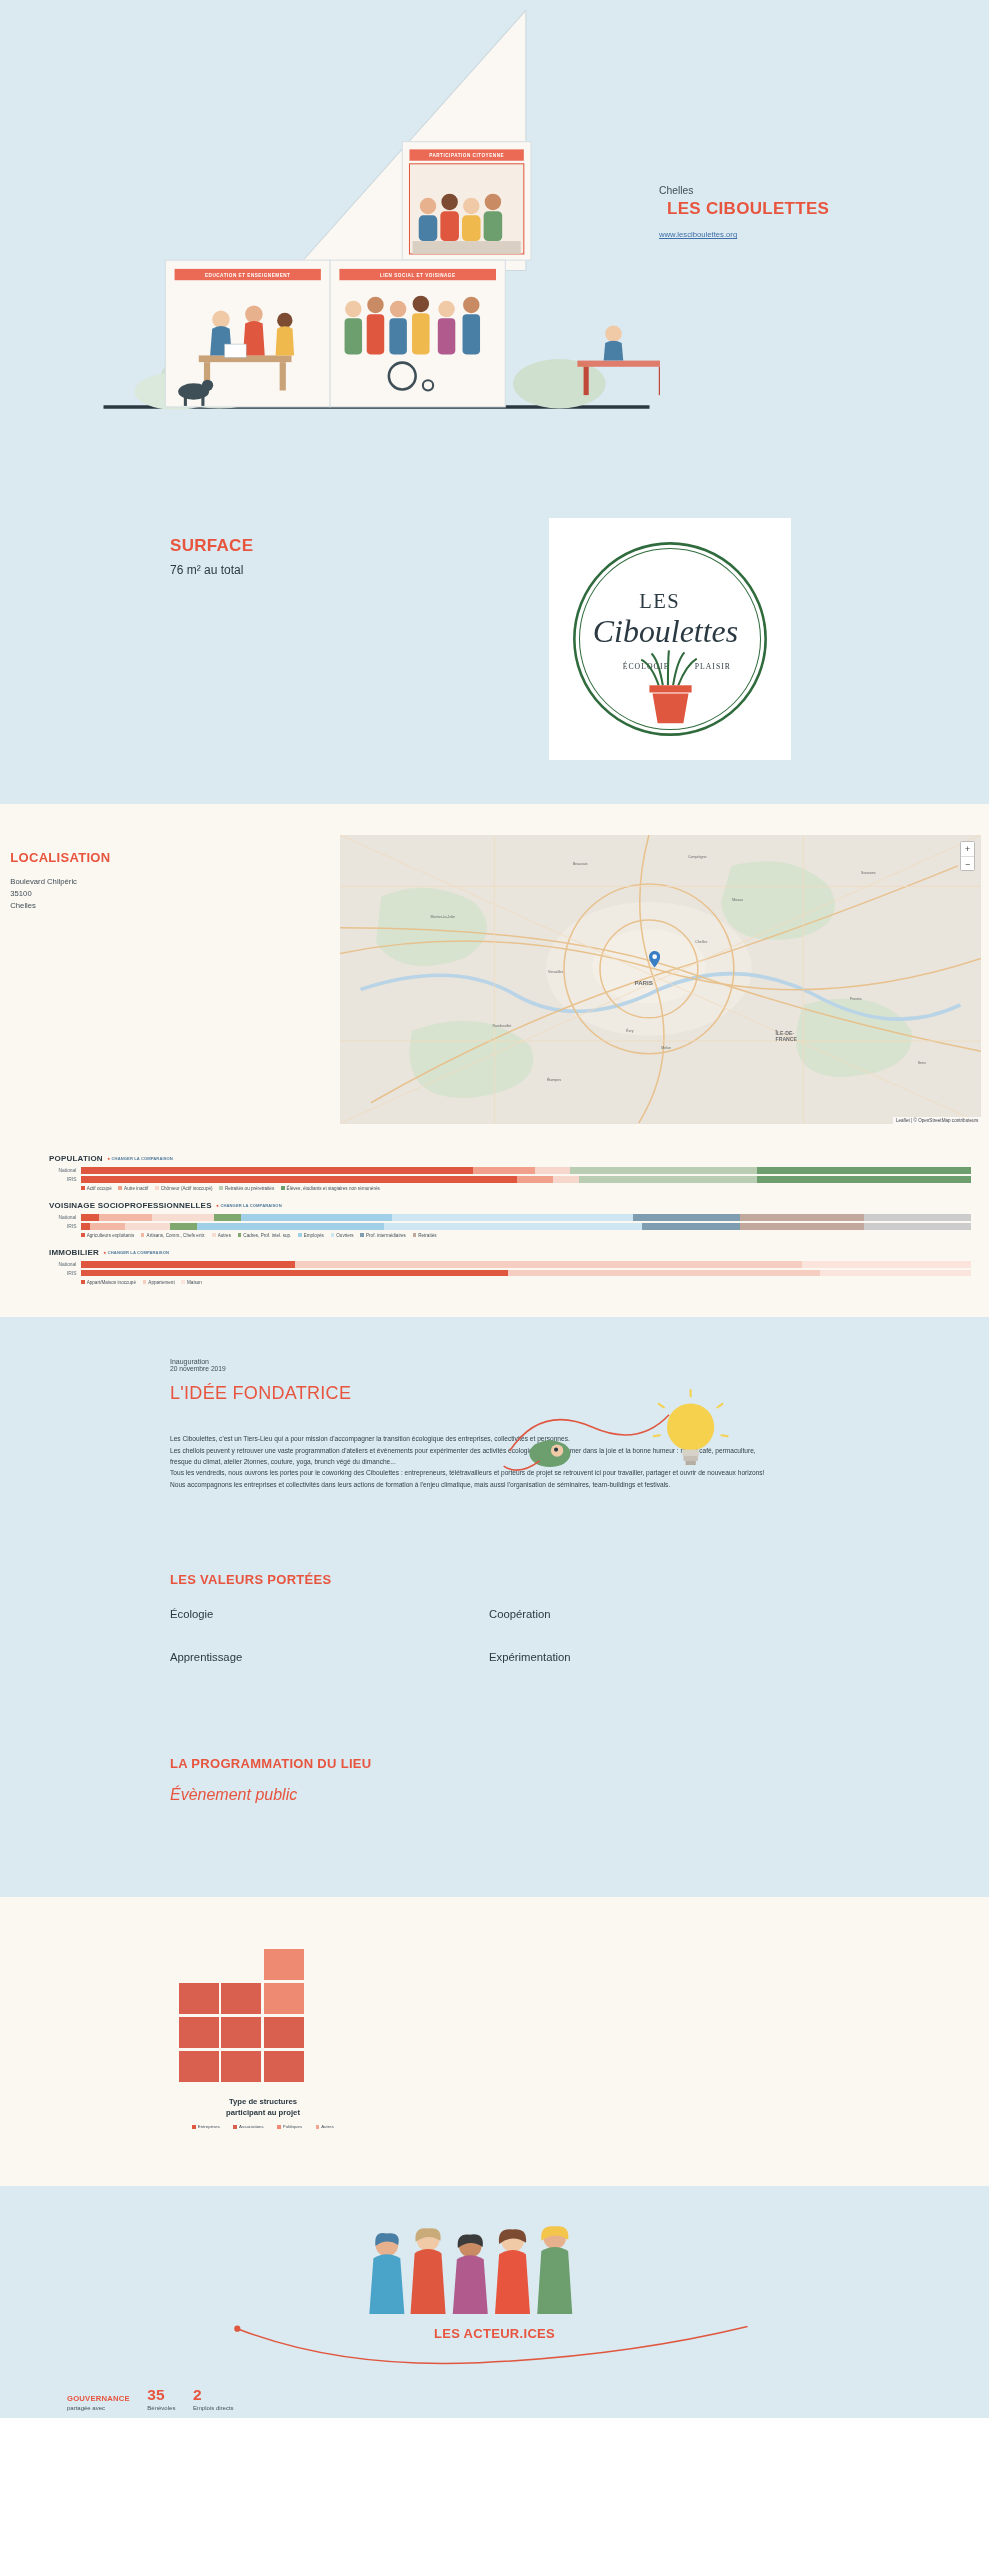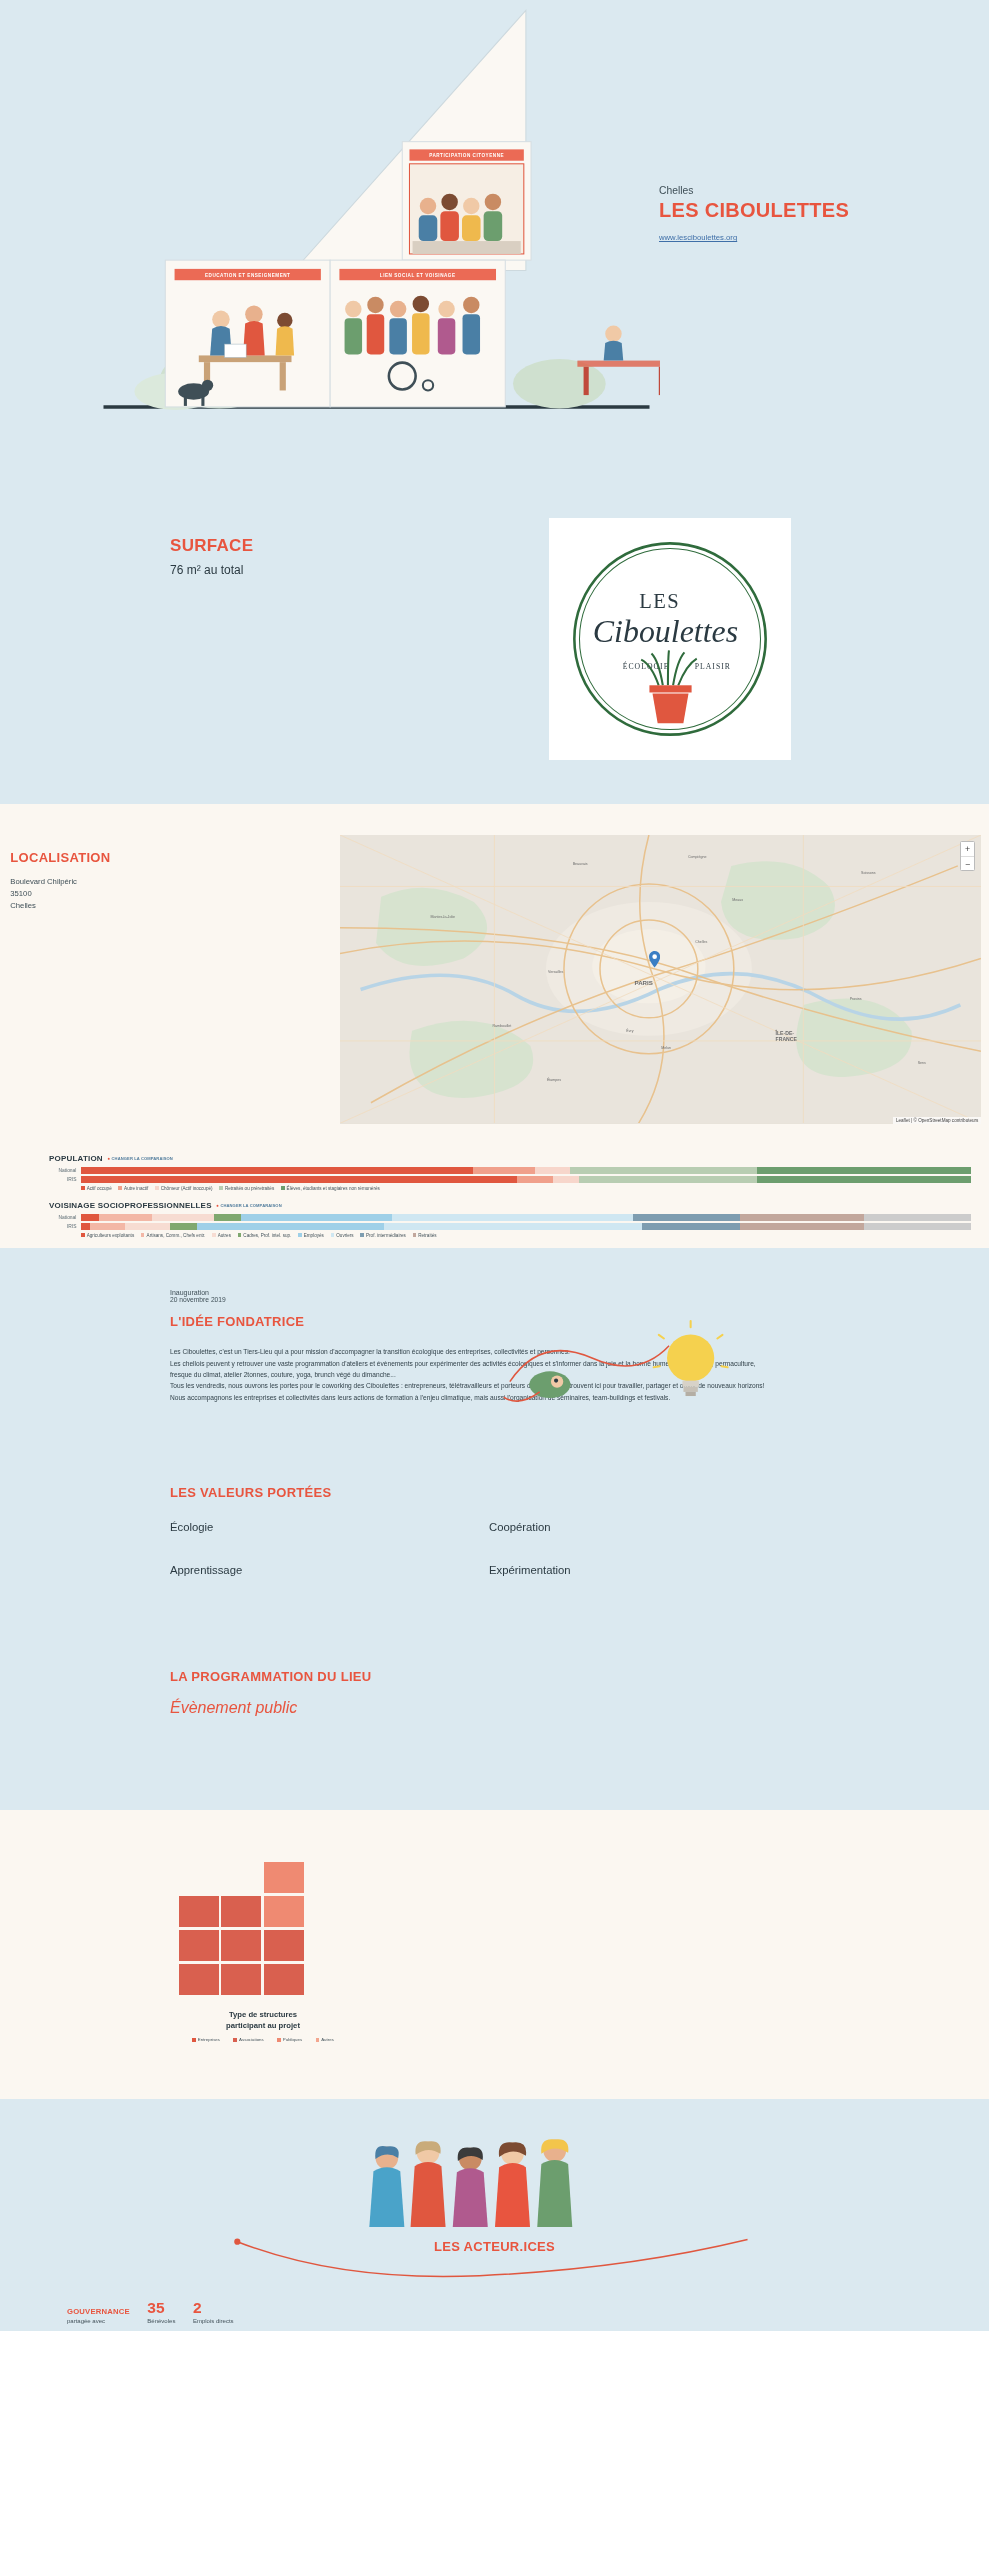--- a/index.html
+++ b/index.html
@@ -28,25 +28,26 @@
     position: absolute;
     left: 659px;
     top: 185px;
   }
   .hero-city {
     font-size: 10.3px;
     color: #3f4f57;
     margin-bottom: 3.1px;
   }
   .hero-name {
-    font-size: 20px;
+    font-size: 17px;
     font-weight: bold;
     color: #e8553f;
     letter-spacing: 0.3px;
     margin-bottom: 11.3px;
+    margin-left: 8px;
   }
   .hero-link {
     font-size: 7.7px;
     color: #3f6fa8;
     text-decoration: underline;
     display: inline-block;
   }
   .surface-block {
     position: absolute;
     left: 170px;
@@ -152,22 +153,22 @@
   
   .sec-idee {
     background: #dbe9f0;
     position: relative;
     padding: 41px 0 93px 0;
   }
   .idee-inner { margin-left: 170px; width: 654px; position: relative; }
   .inaug-label { font-size: 7px; color: #3f4f57; }
   .inaug-date { font-size: 6.7px; color: #3f4f57; margin-bottom: 11.3px; }
   .idee-title {
-    color: #e8553f; font-weight: bold; font-size: 13px;
-    letter-spacing: 0.3px; margin-bottom: 17px;
+    color: #e8553f; font-weight: normal; font-size: 18px;
+    letter-spacing: 0.3px; margin-bottom: 29px;
   }
   .idee-body { font-size: 6.6px; line-height: 1.72; color: #33434b; max-width: 608px; }
   .bulb { position: absolute; right: 93px; top: 31px; width: 242px; height: 113px; }
   .valeurs-title {
     color: #e8553f; font-weight: bold; font-size: 13px;
     letter-spacing: 0.3px; margin: 82px 0 20.6px 0;
   }
   .valeurs-grid {
     display: grid; grid-template-columns: 319px 319px;
     row-gap: 31px;
@@ -346,21 +347,21 @@
         <path d="M206 300 q0 -52 2 -68" stroke="#2f6b3c" stroke-width="4" fill="none"></path>
         <path d="M216 300 q8 -48 22 -64" stroke="#2f6b3c" stroke-width="4" fill="none"></path>
         <path d="M188 300 q-14 -40 -34 -50" stroke="#2f6b3c" stroke-width="4" fill="none"></path>
         <path d="M226 300 q16 -40 36 -52" stroke="#2f6b3c" stroke-width="4" fill="none"></path>
         <rect x="170" y="300" width="82" height="14" fill="#e0573f"></rect>
         <path d="M176 316 l10 58 h50 l10 -58z" fill="#e0573f"></path>
       </svg>
     </div>
   </section>
 
-  <section class="sec-loc" style="height:444px">
+  <section class="sec-loc" style="height:513px">
     <div class="loc-title">LOCALISATION</div>
     <div class="loc-address">
       <div>Boulevard Chilpéric</div>
       <div>35100</div>
       <div>Chelles</div>
     </div>
 
     <div class="map-wrap">
       <svg class="map-canvas" viewBox="0 0 1245 560">
         <rect width="1245" height="560" fill="#e9e4dc"></rect>

